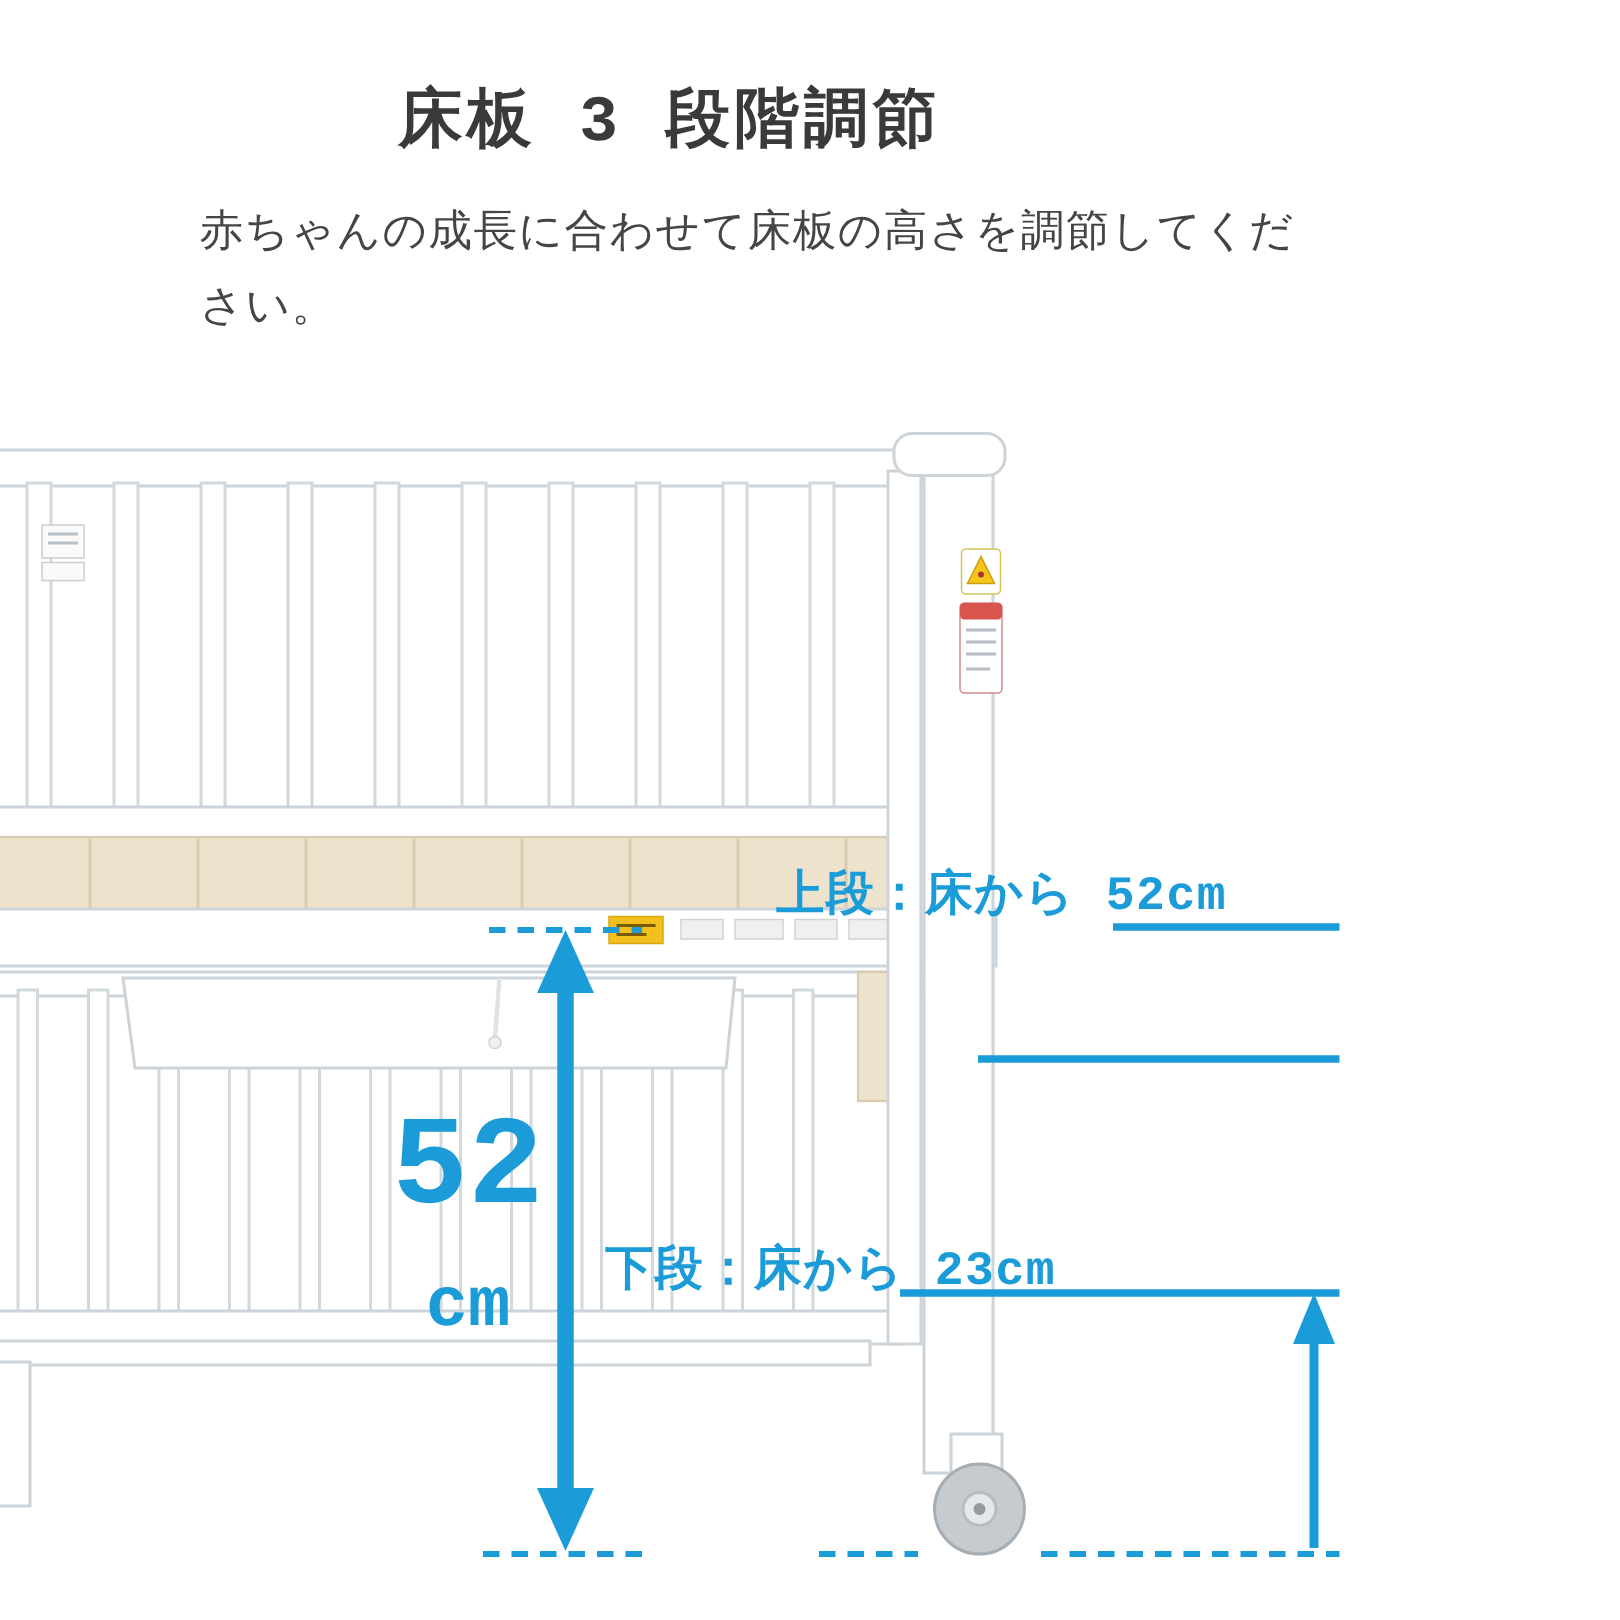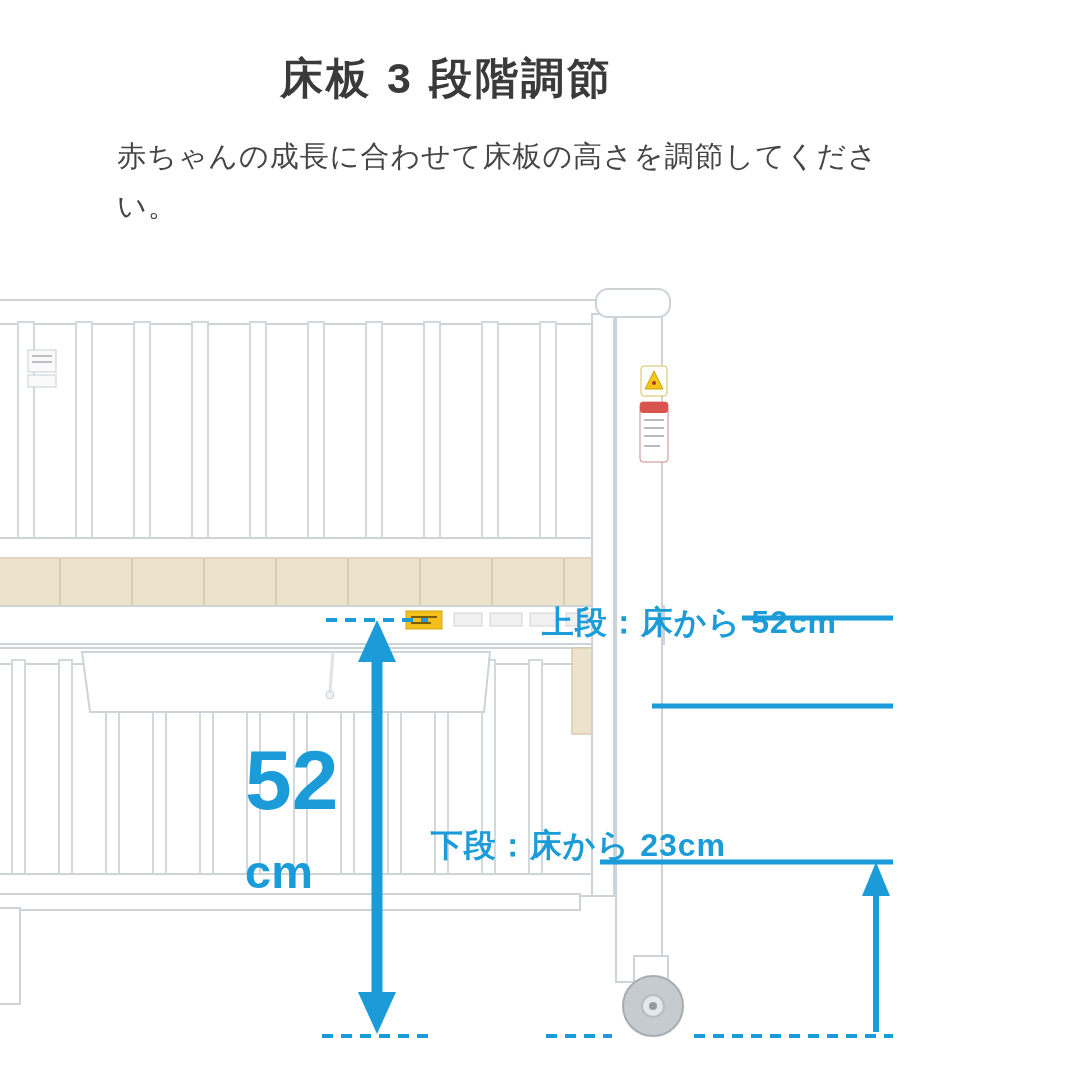--- a/index.html
+++ b/index.html
@@ -1,38 +1,38 @@
 <!DOCTYPE html>
 <html style="--accent: #1b9cd8; --title-color: #3a3a3a; --body-color: #454545;"><head>
 <meta charset="utf-8">
 <style>
   html,body{margin:0;padding:0;background:#fff;}
   .stage{
     position:relative;width:893px;height:1080px;background:#ffffff;
-    overflow:hidden;font-family:Liberation Sans, sans-serif;
+    overflow:hidden;font-family:Liberation Mono, monospace;
   }
   .title{
     position:absolute;top:50px;left:0;width:100%;text-align:center;
     font-size:43px;font-weight:800;letter-spacing:3px;
     color:var(--title-color,#3a3a3a);
   }
   .desc{
-    position:absolute;top:131px;left:117px;
+    position:absolute;top:131px;left:133px;
     font-size:29px;line-height:50px;font-weight:500;
     color:var(--body-color,#454545);letter-spacing:1px;
   }
   .mlabel{
     position:absolute;font-size:32px;font-weight:700;white-space:nowrap;
     color:var(--accent,#1b9cd8);letter-spacing:1px;
   }
-  .mlabel.upper{top:574px;right:56px;margin-top:27px;}
+  .mlabel.upper{top:574px;right:75px;}
   .mlabel.middle{top:666px;right:98px;}
-  .mlabel.lower{top:824px;right:167px;}
+  .mlabel.lower{top:824px;right:189px;}
   .bigval{
-    position:absolute;left:245px;top:738px;width:134px;text-align:left;
+    position:absolute;left:245px;top:738px;width:134px;text-align:center;
     color:var(--accent,#1b9cd8);font-weight:800;line-height:1;
   }
   .bigval .num{font-size:84px;display:block;}
   .bigval .unit{font-size:47px;display:block;margin-top:26px;}
   svg.layer{position:absolute;left:0;top:0;}
 </style>
 </head>
 <body>
 
 <div class="stage">

